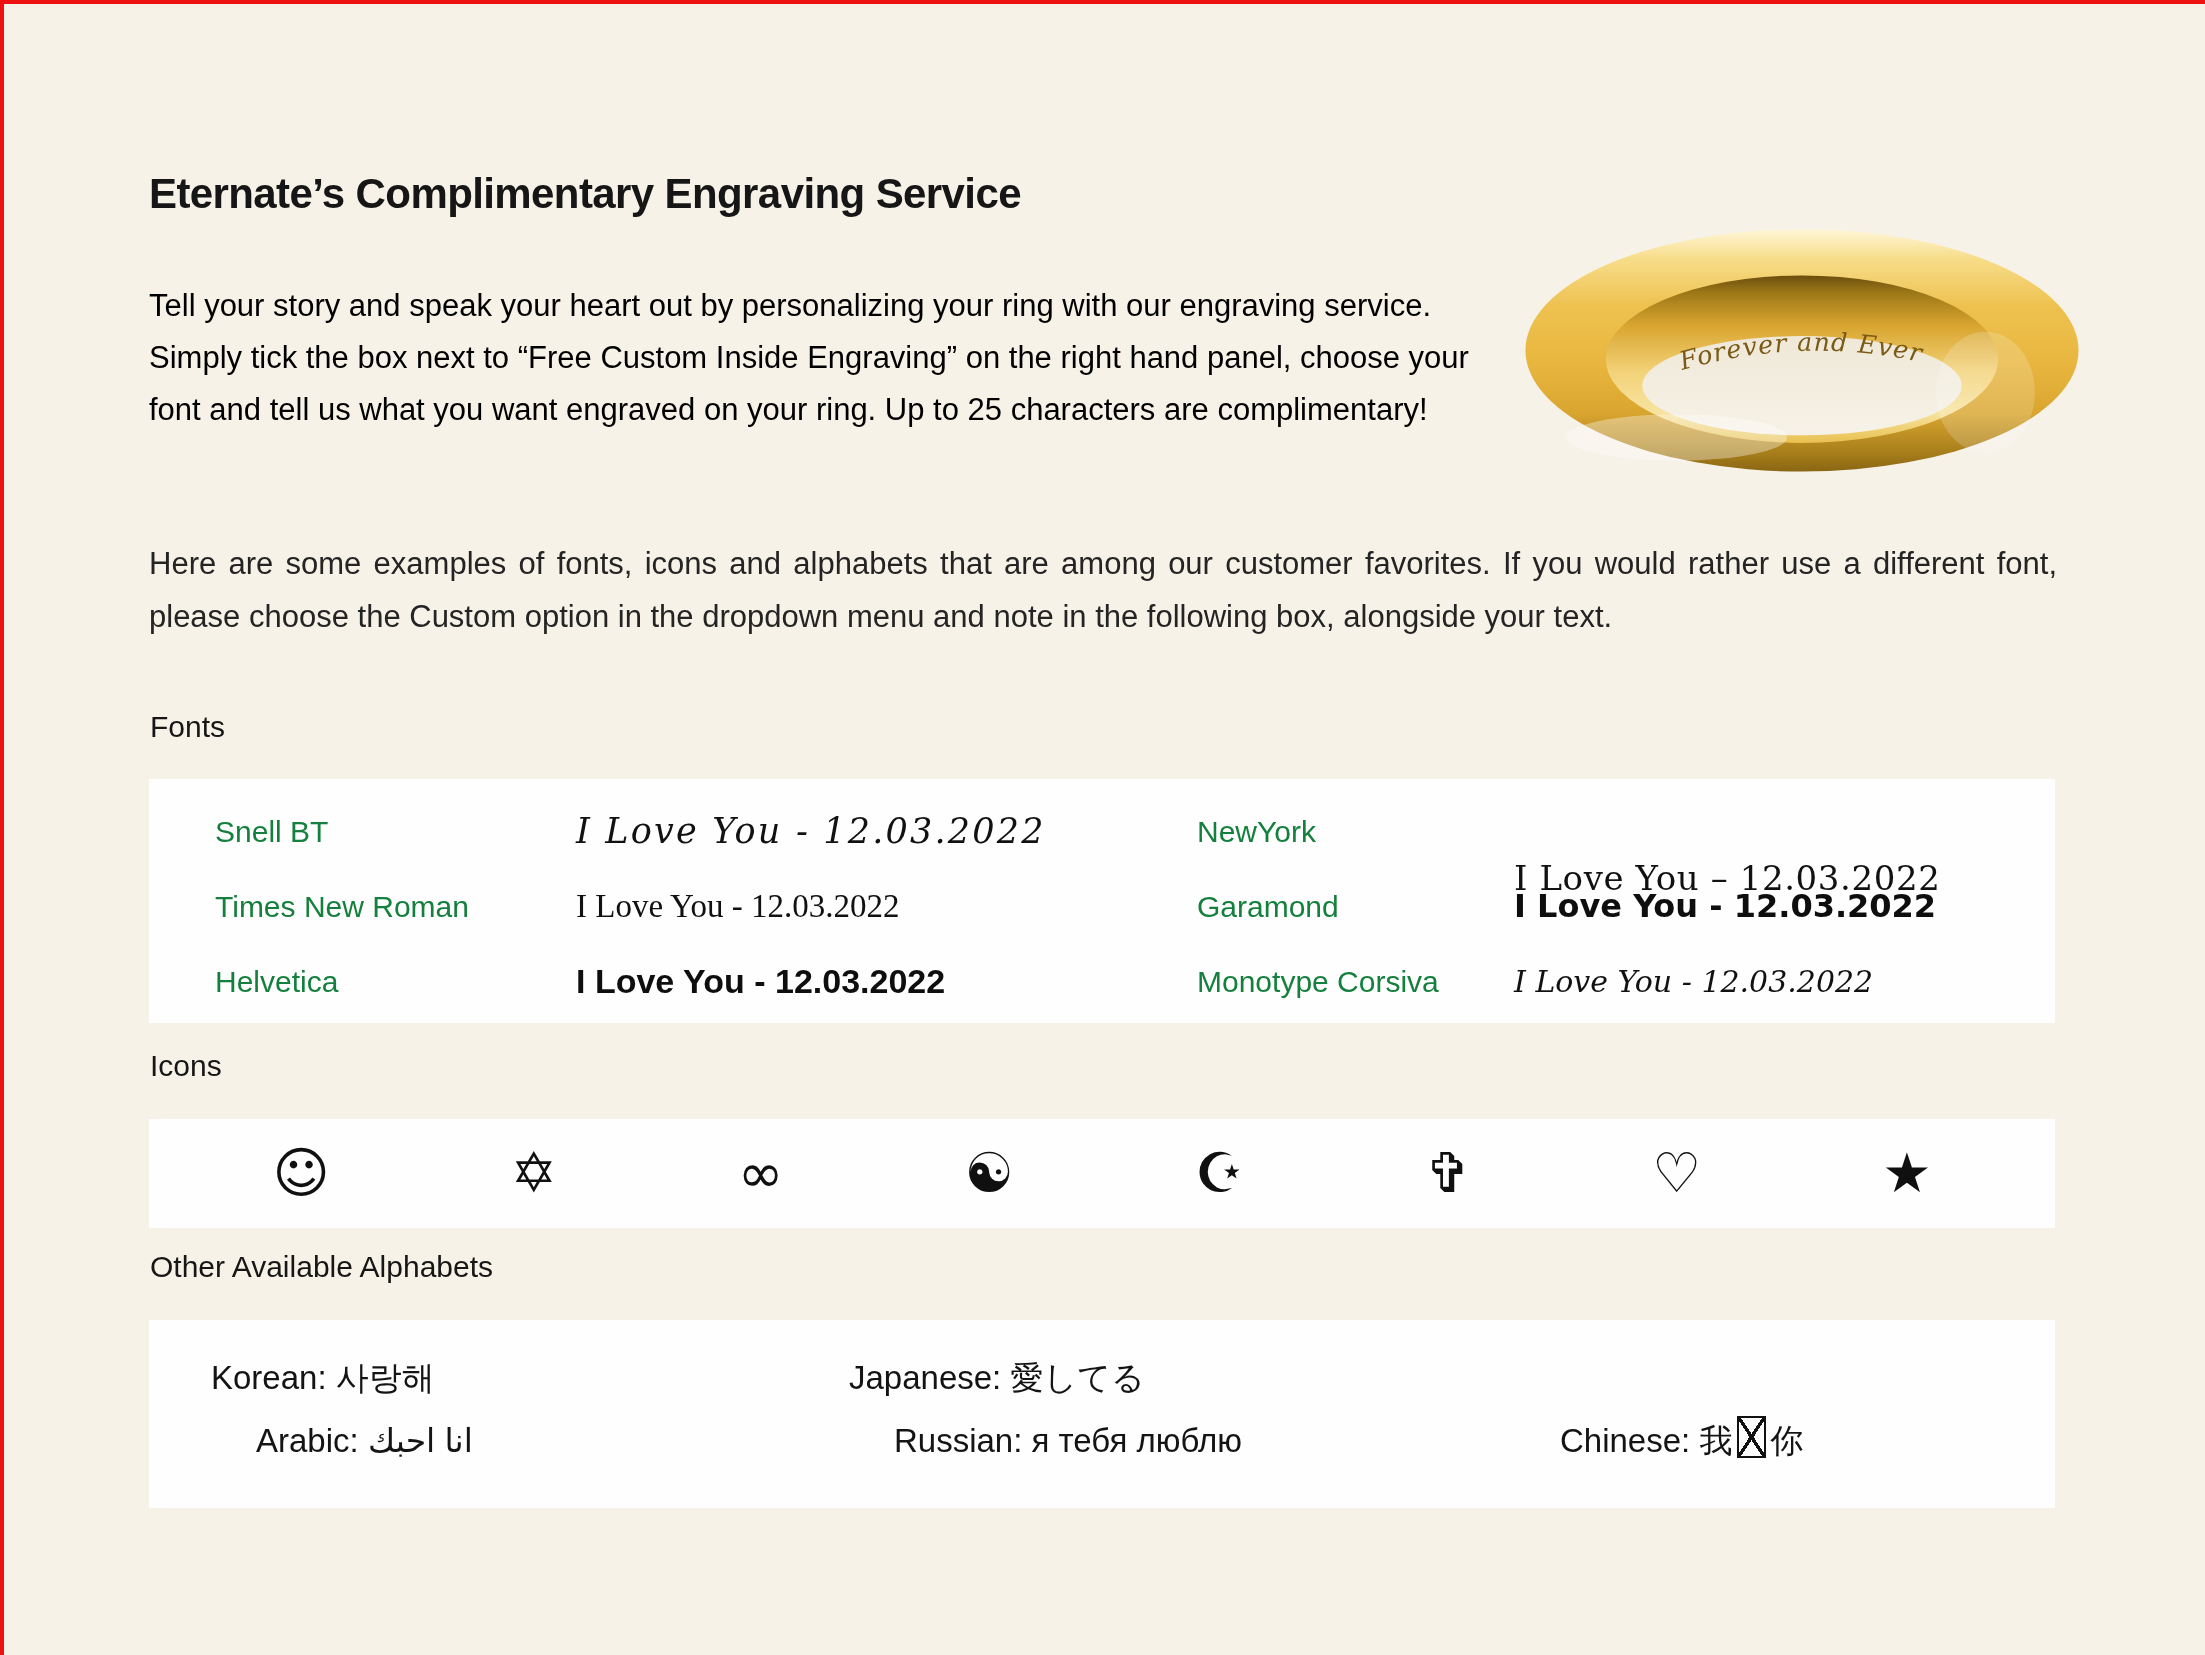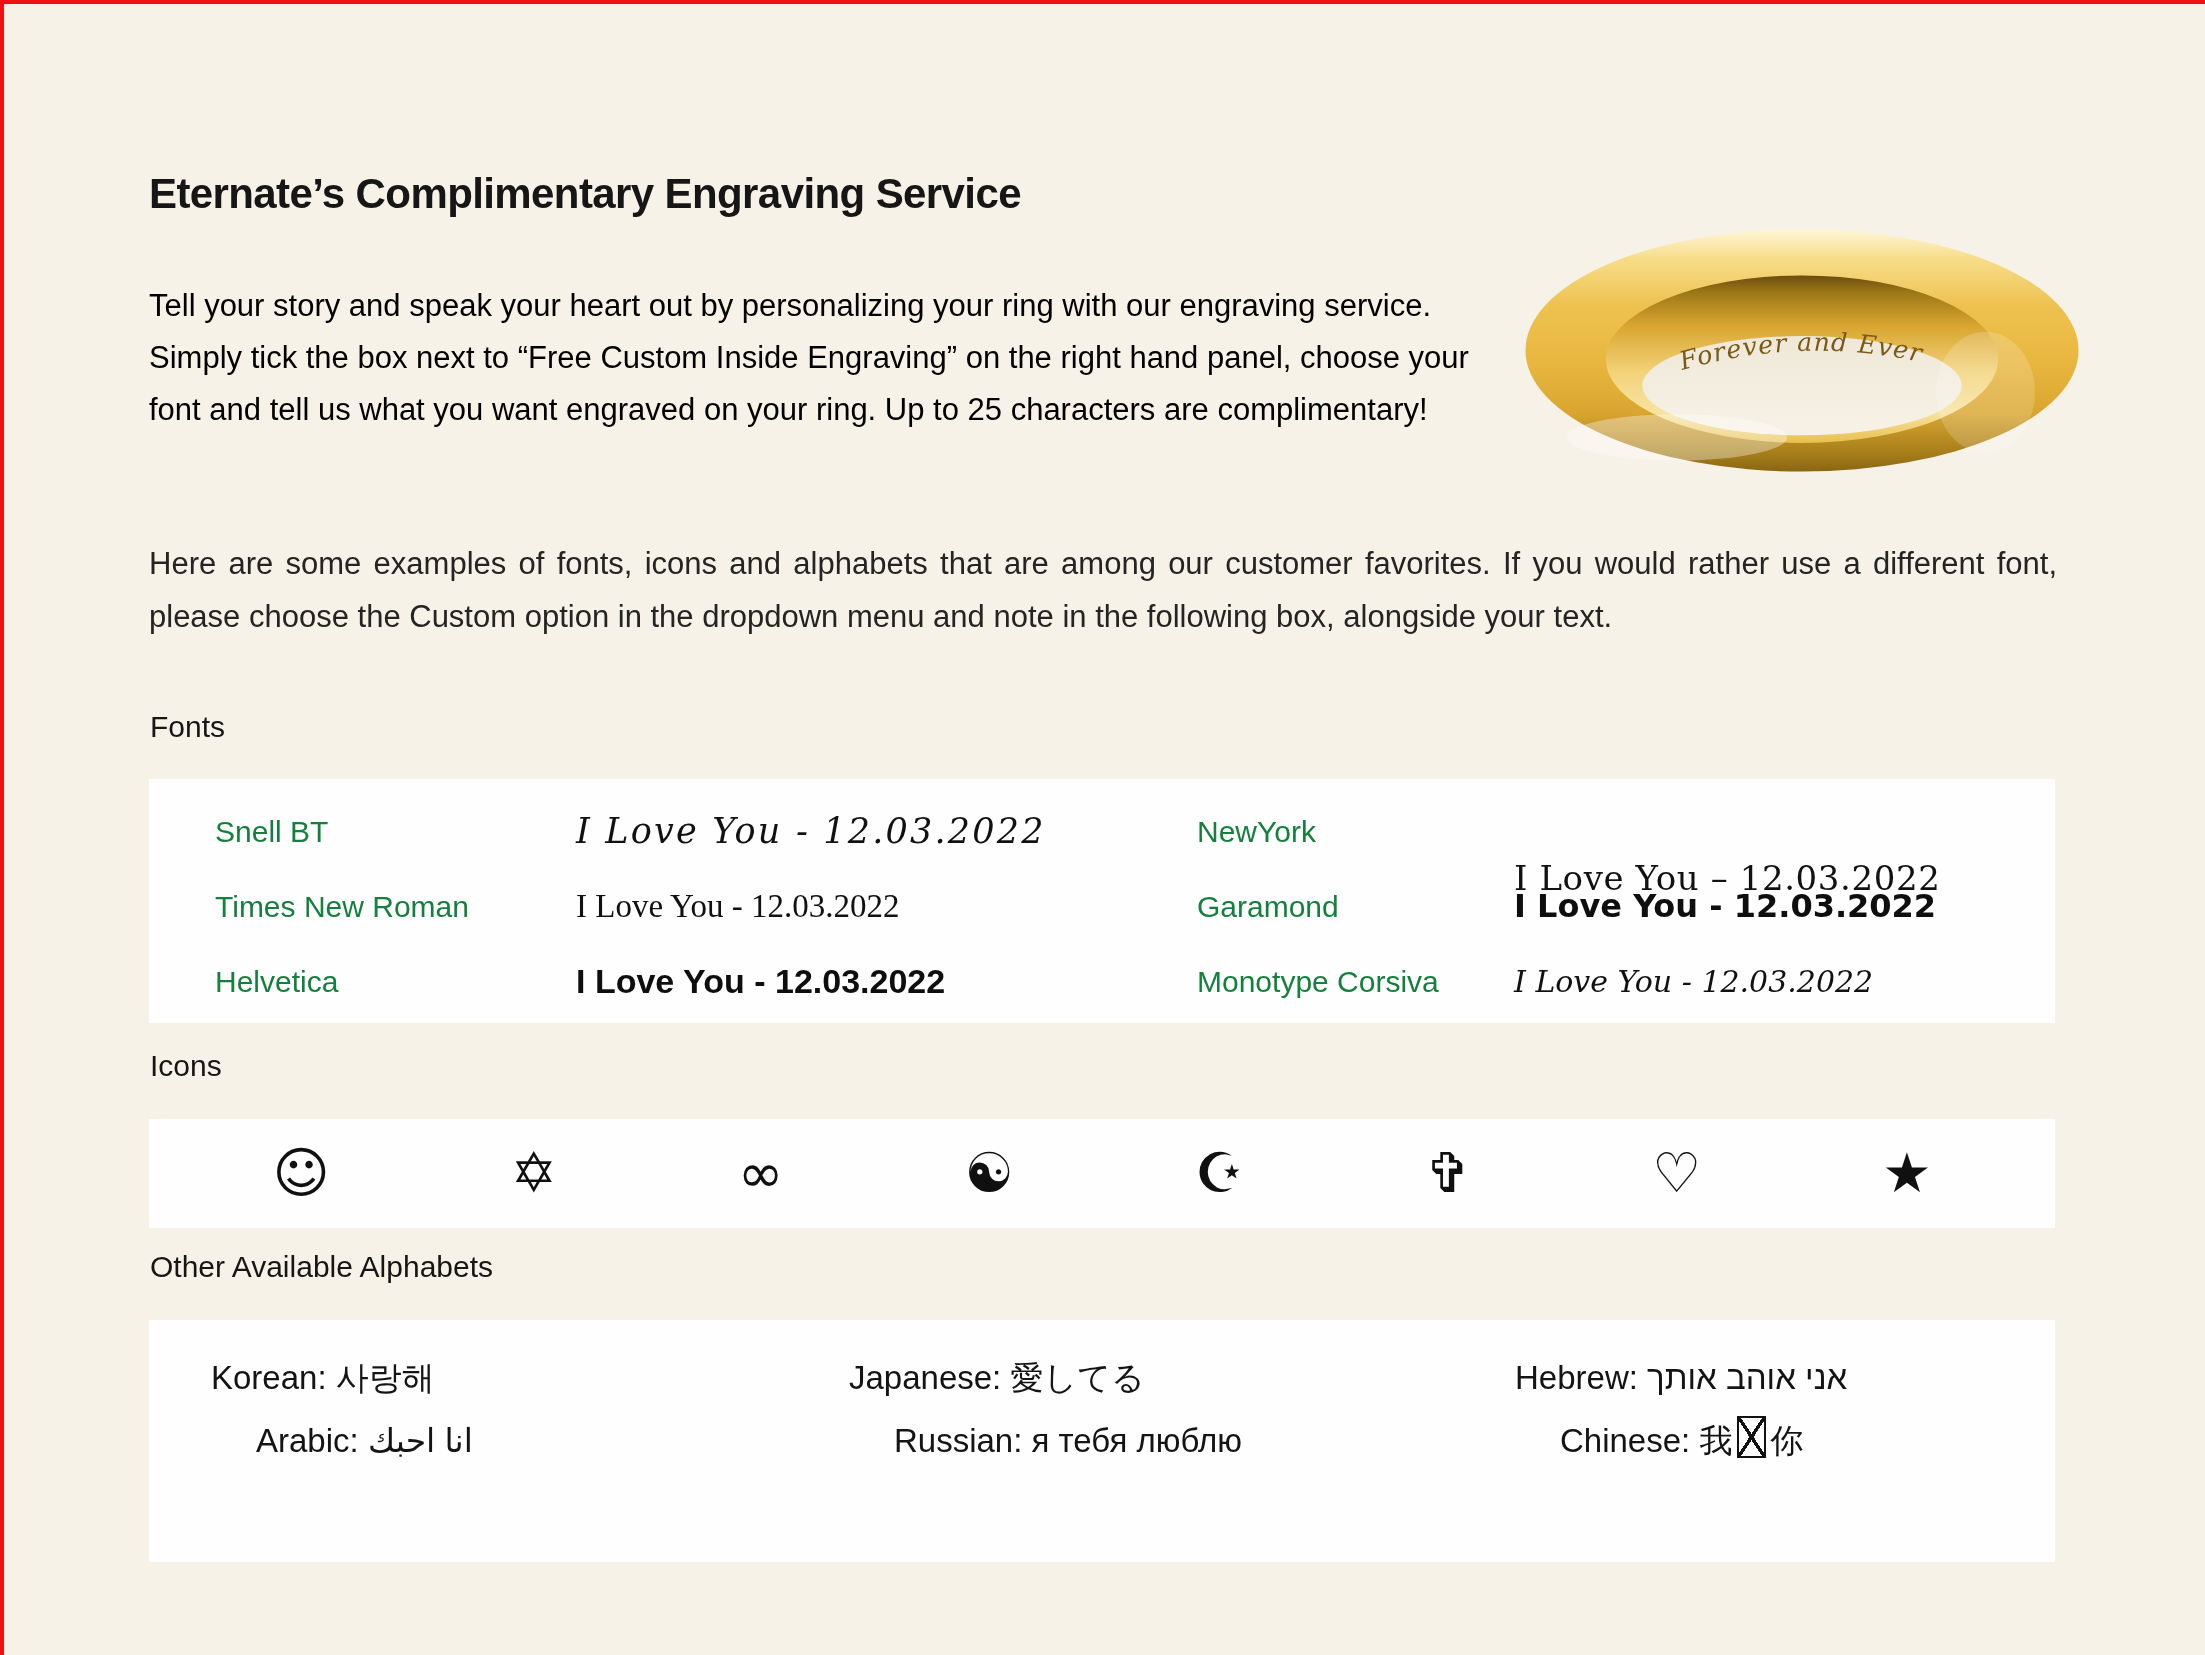--- a/index.html
+++ b/index.html
@@ -28,21 +28,21 @@
   .ring-wrap{position:absolute;left:1517px;top:227px;width:570px;height:249px;}
 
   .section-label{position:absolute;left:150px;font-size:30px;color:#161616;}
   .label-fonts{top:710px;}
   .label-icons{top:1049px;}
   .label-alpha{top:1250px;}
 
   .panel{position:absolute;left:149px;width:1906px;background:var(--panel,#fefefe);}
   .panel-fonts{top:779px;height:244px;}
   .panel-icons{top:1119px;height:109px;display:flex;align-items:center;justify-content:space-around;padding:0 33px;box-sizing:border-box;}
-  .panel-alpha{top:1320px;height:242px;text-align:right;}
+  .panel-alpha{top:1320px;height:188px;text-align:right;}
 
   .fcell{position:absolute;height:55px;line-height:55px;white-space:nowrap;}
   .fname{font-size:30px;color:#15803d;}
   .r1{top:25px;}.r2{top:100px;}.r3{top:175px;}
   .cname1{left:66px;}.csamp1{left:427px;}
   .cname2{left:1048px;}.csamp2{left:1365px;}
 
   .f-snell{font-family:"DejaVu Serif",serif;font-style:italic;font-size:35px;letter-spacing:2.2px;color:#111;}
   .f-times{font-family:"Liberation Serif",serif;font-size:33px;color:#111;}
   .f-helv{font-family:"Liberation Sans",sans-serif;font-weight:700;font-size:34px;color:#0e0e0e;}
@@ -141,18 +141,17 @@
   <span class="icon-glyph">✞</span>
   <span class="icon-glyph">♡</span>
   <span class="icon-glyph">★</span>
 </div>
 
 <div class="section-label label-alpha">Other Available Alphabets</div>
 
 <div class="panel panel-alpha">
   <span class="acell ar1 ac1"><span class="alang">Korean:</span> <span>사랑해</span></span>
   <span class="acell ar1 ac2"><span class="alang">Japanese:</span> <span>愛してる</span></span>
-  <span class="acell ar1 ac3"><span class="alang">Hebrew:</span> <span dir="rtl">אני אוהב אותך</span></span>
   <span class="acell ar2 ac1"><span class="alang">Arabic:</span> <span dir="rtl">انا احبك</span></span>
   <span class="acell ar2 ac2"><span class="alang">Russian:</span> <span>я тебя люблю</span></span>
   <span class="acell ar2 ac3"><span class="alang">Chinese:</span> <span>我</span><span class="tofu"></span><span>你</span></span>
 </div>
 
 
 </body></html>

